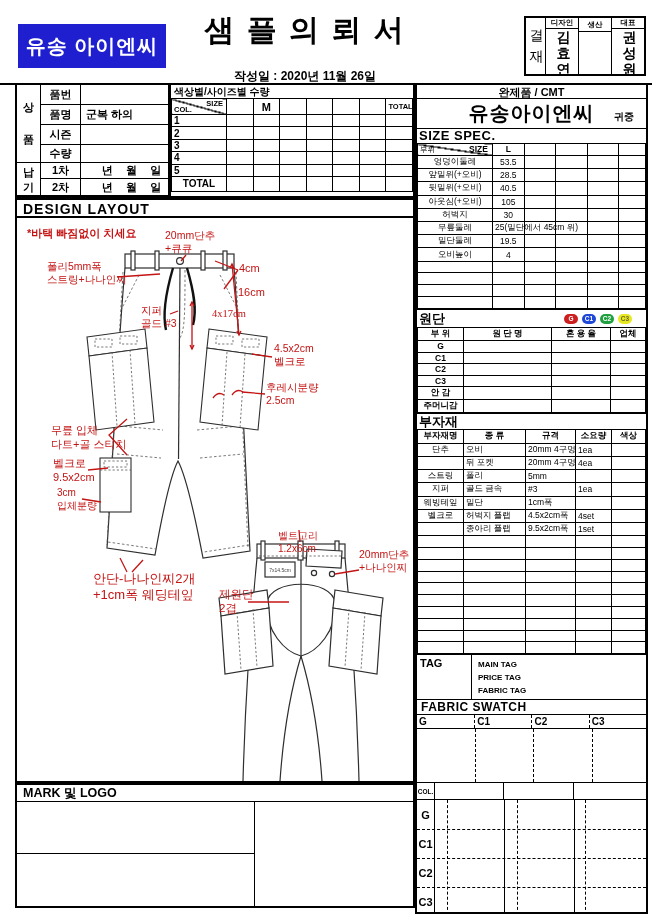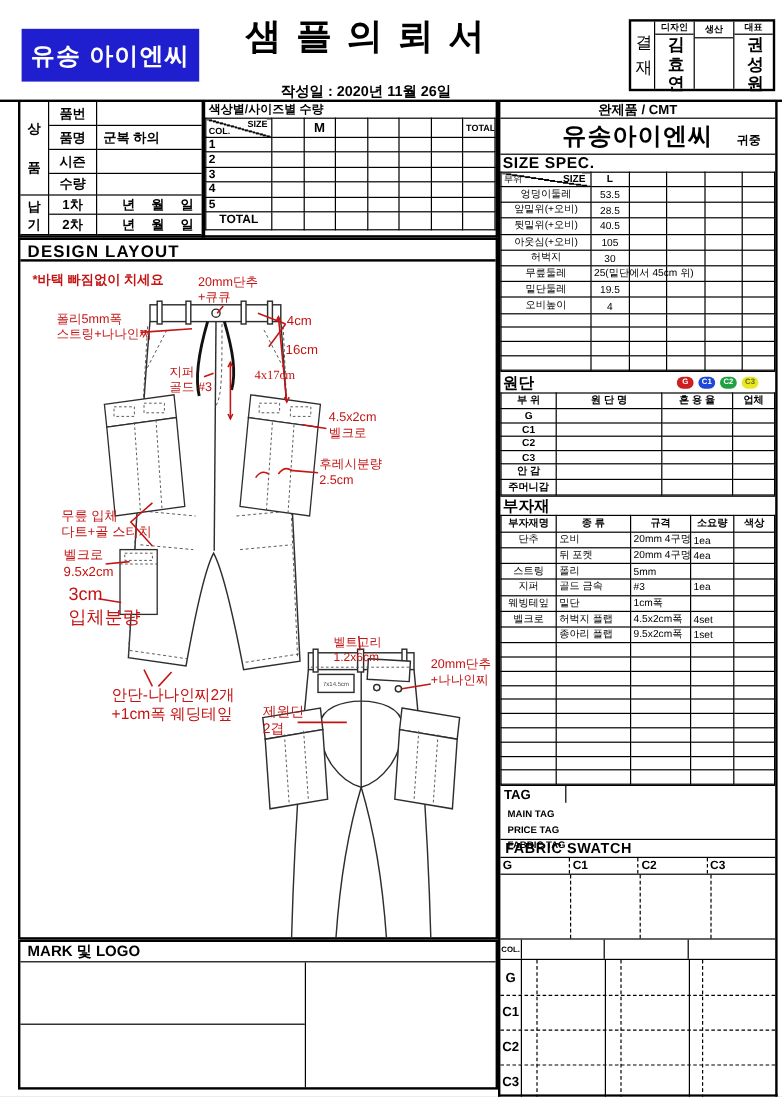--- a/index.html
+++ b/index.html
@@ -72,21 +72,21 @@
     background:linear-gradient(to top right, transparent calc(50% - 0.7px), #000 calc(50% - 0.7px), #000 calc(50% + 0.7px), transparent calc(50% + 0.7px)); }
   .spec-corner .c1 { position:absolute; left:2px; bottom:0; font-size:7.5px; font-weight:normal; }
   .spec-corner .c2 { position:absolute; right:4px; top:0; font-size:8.5px; font-weight:bold; }
   td.ctr { text-align:center; }
   td.szL { text-align:center; font-size:12px; font-weight:bold; }
   .r-sectitle { border-top:1px solid #000; border-bottom:0; font-size:13px; font-weight:bold; padding-left:2px; display:flex; align-items:center; }
   .r-fabrictitle { height:18px; }
   .legend { margin-left:auto; margin-right:14px; display:flex; gap:4px; }
   .chip { width:14px; height:10px; border-radius:5px; color:#fff; font-size:6.5px; font-weight:bold; text-align:center; line-height:10px; }
   .r-trimtitle { height:16px; }
-  .r-tag { height:45px; border-top:1px solid #000; display:flex;flex-direction:column; }
+  .r-tag { height:45px; border-top:1px solid #000; display:flex; }
   .r-tag .taglab { width:55px; border-right:1px solid #000; font-size:11px; font-weight:bold; padding:2px 0 0 3px; }
   .r-tag .tagitems { flex:1; padding:3px 16px 0 6px; }
   .r-tag .tagitems div { font-size:8px; font-weight:bold; line-height:13px; }
   .r-swatchtitle { height:16px; border-top:1px solid #000; border-bottom:1.5px solid #000; font-size:12px; font-weight:bold; padding-left:4px; line-height:14px; letter-spacing:0.5px; }
   .r-swatchhead { height:14px; display:flex; border-bottom:1px solid #000; }
   .r-swatchhead div { width:58.25px; font-size:10px; font-weight:bold; padding-left:2px; line-height:14px; border-left:1.5px dashed #000; }
   .r-swatchhead div:first-child { border-left:none; }
   .r-swatchbody { height:53px; position:relative; }
   .dashv { position:absolute; top:0; bottom:0; border-left:1.5px dashed #000; }
   
@@ -383,21 +383,21 @@
 골드 #3</div>
     <div class="anno" style="left:195px; top:107px;font-family:Liberation Serif, serif;">4x17cm</div>
     <div class="anno" style="left:257px; top:142px;">4.5x2cm
 벨크로</div>
     <div class="anno" style="left:249px; top:181px;">후레시분량
 2.5cm</div>
     <div class="anno" style="left:18px; top:224px; font-size:11px;margin-left:16px;">무릎 입체
 다트+골 스티치</div>
     <div class="anno" style="left:36px; top:257px; font-size:11px;">벨크로
 9.5x2cm</div>
-    <div class="anno" style="left:40px; top:287px; font-size:15px;">3cm
+    <div class="anno" style="left:40px; top:287px; font-size:10px;">3cm
 입체분량</div>
     <div class="anno" style="left:76px; top:371px; font-size:13px;">안단-나나인찌2개
 +1cm폭 웨딩테잎</div>
     <div class="anno" style="left:261px; top:306px; font-size:10px;margin-top:24px;">벨트고리
 1.2x6cm</div>
     <div class="anno" style="left:202px; top:387px; font-size:11.5px;">제원단
 2겹</div>
     <div class="anno" style="left:342px; top:348px;">20mm단추
 +나나인찌</div>
   </div>

